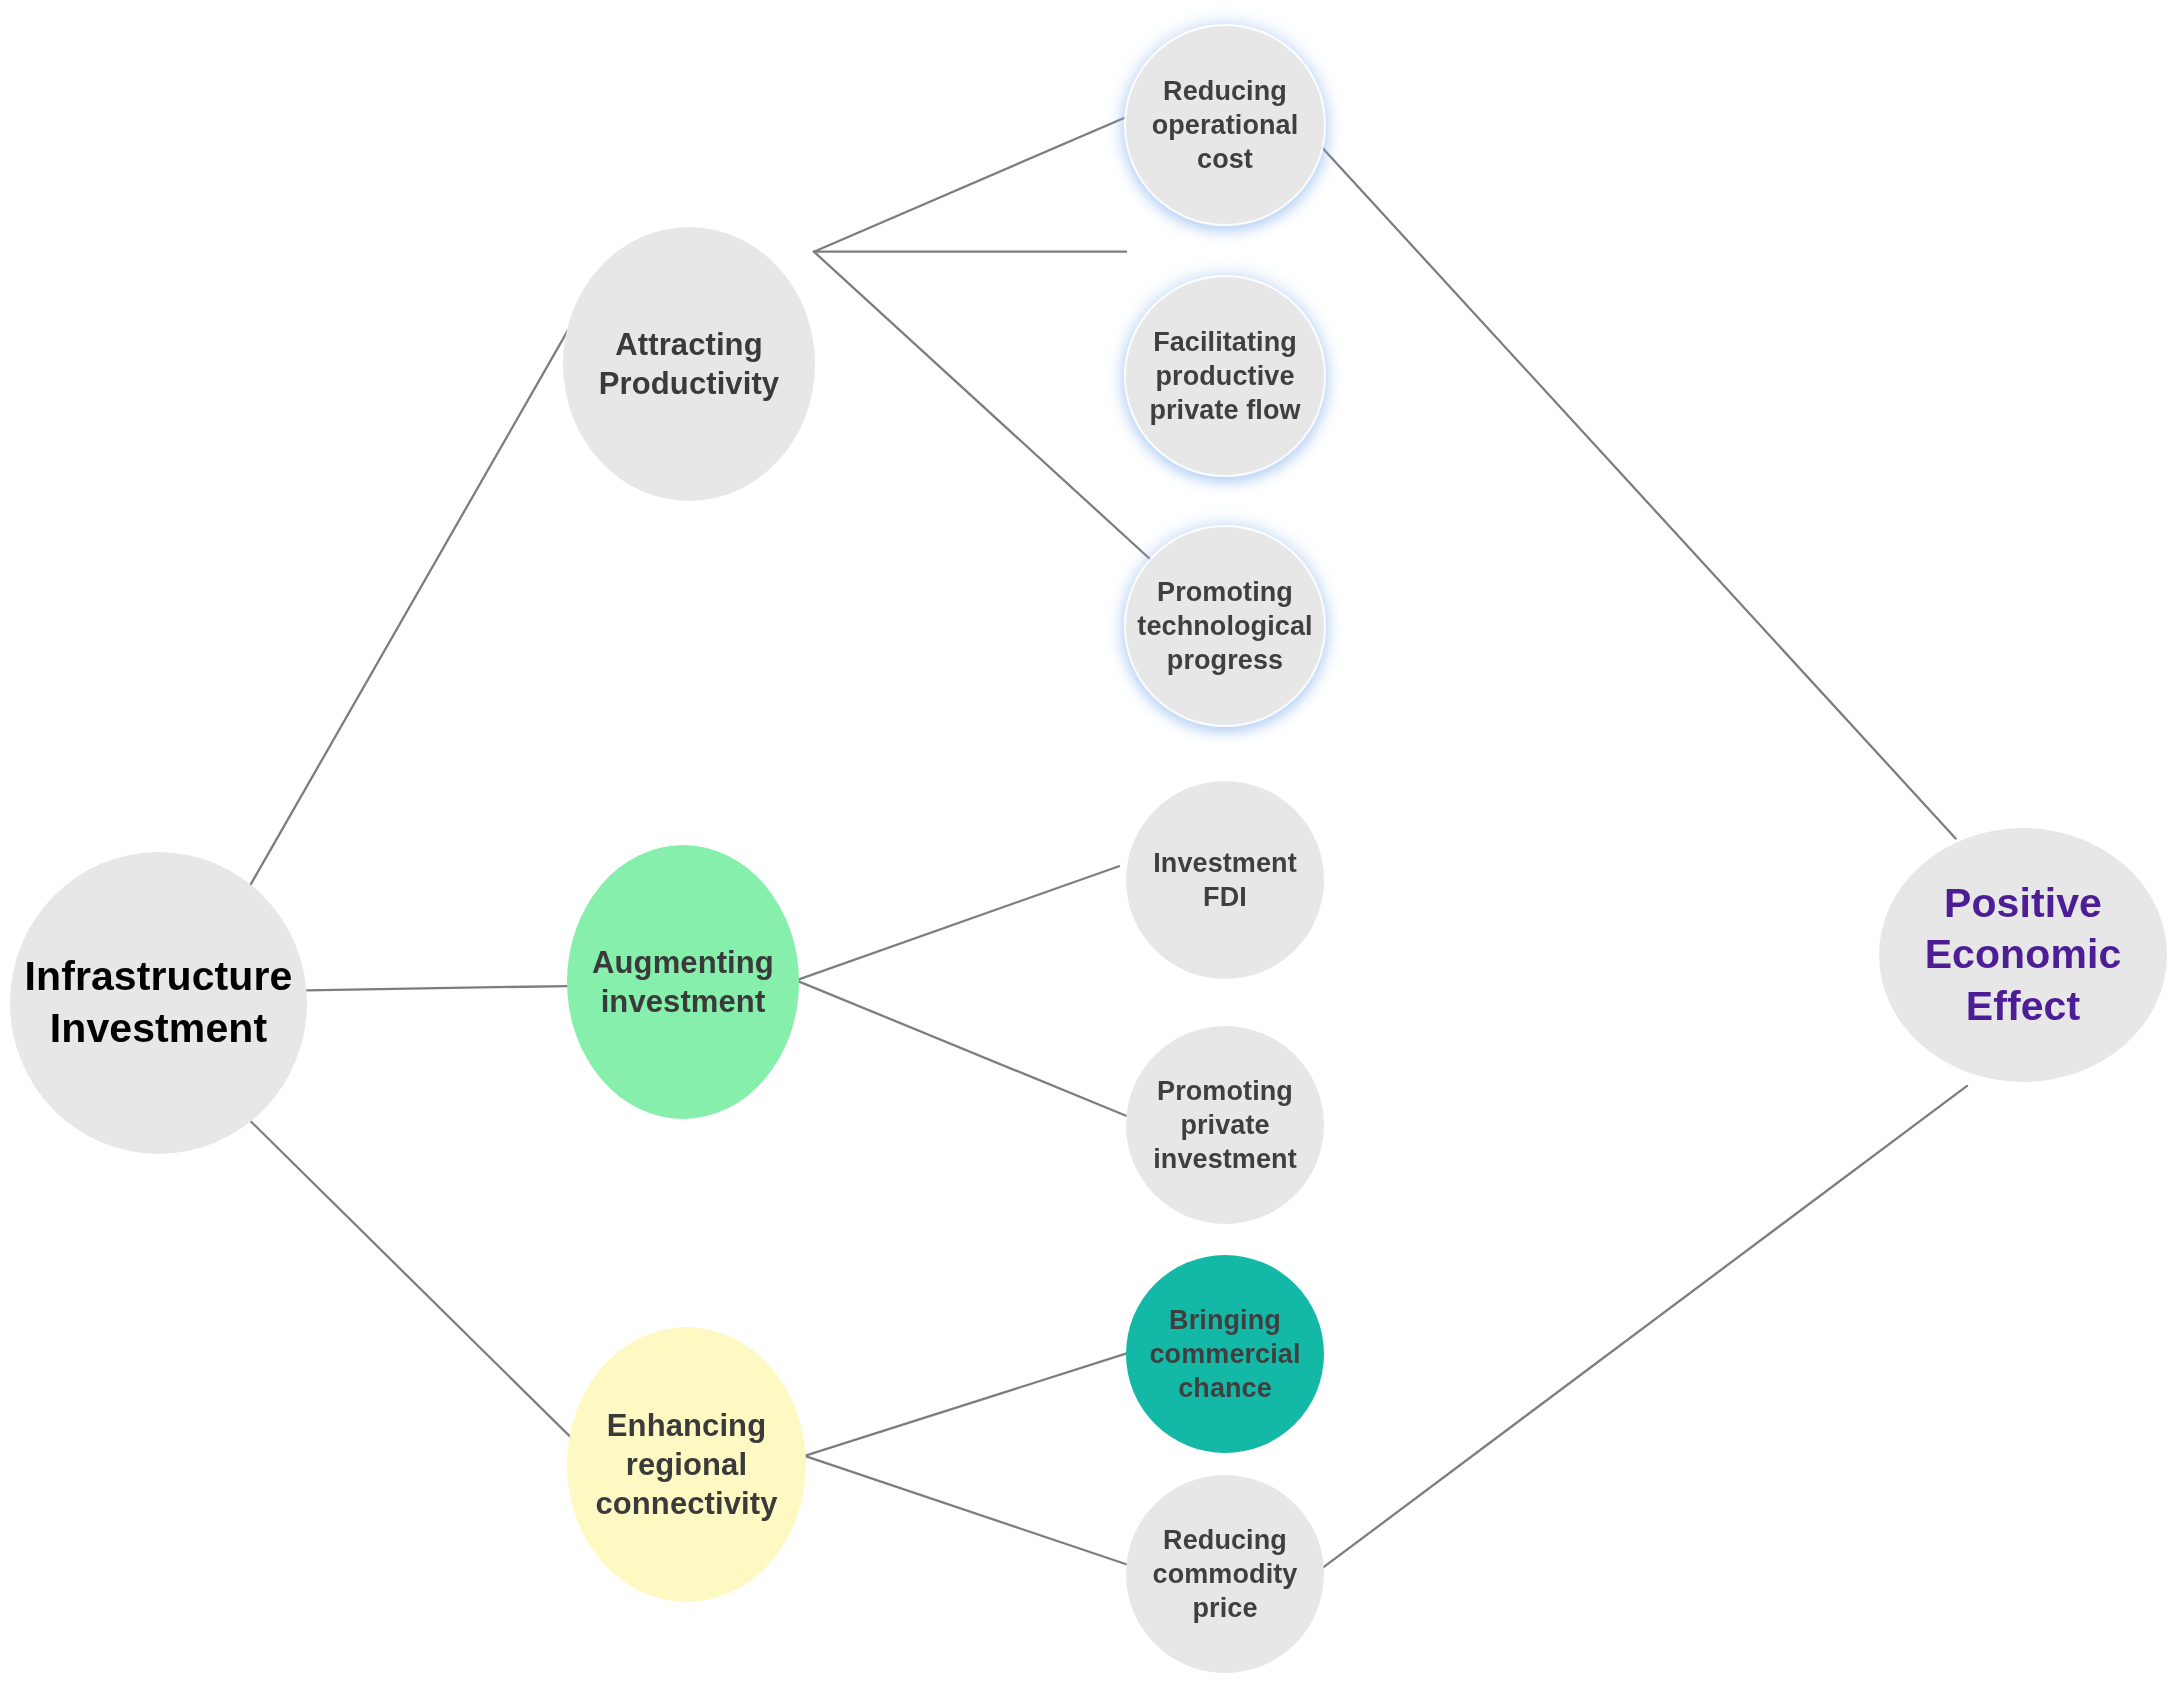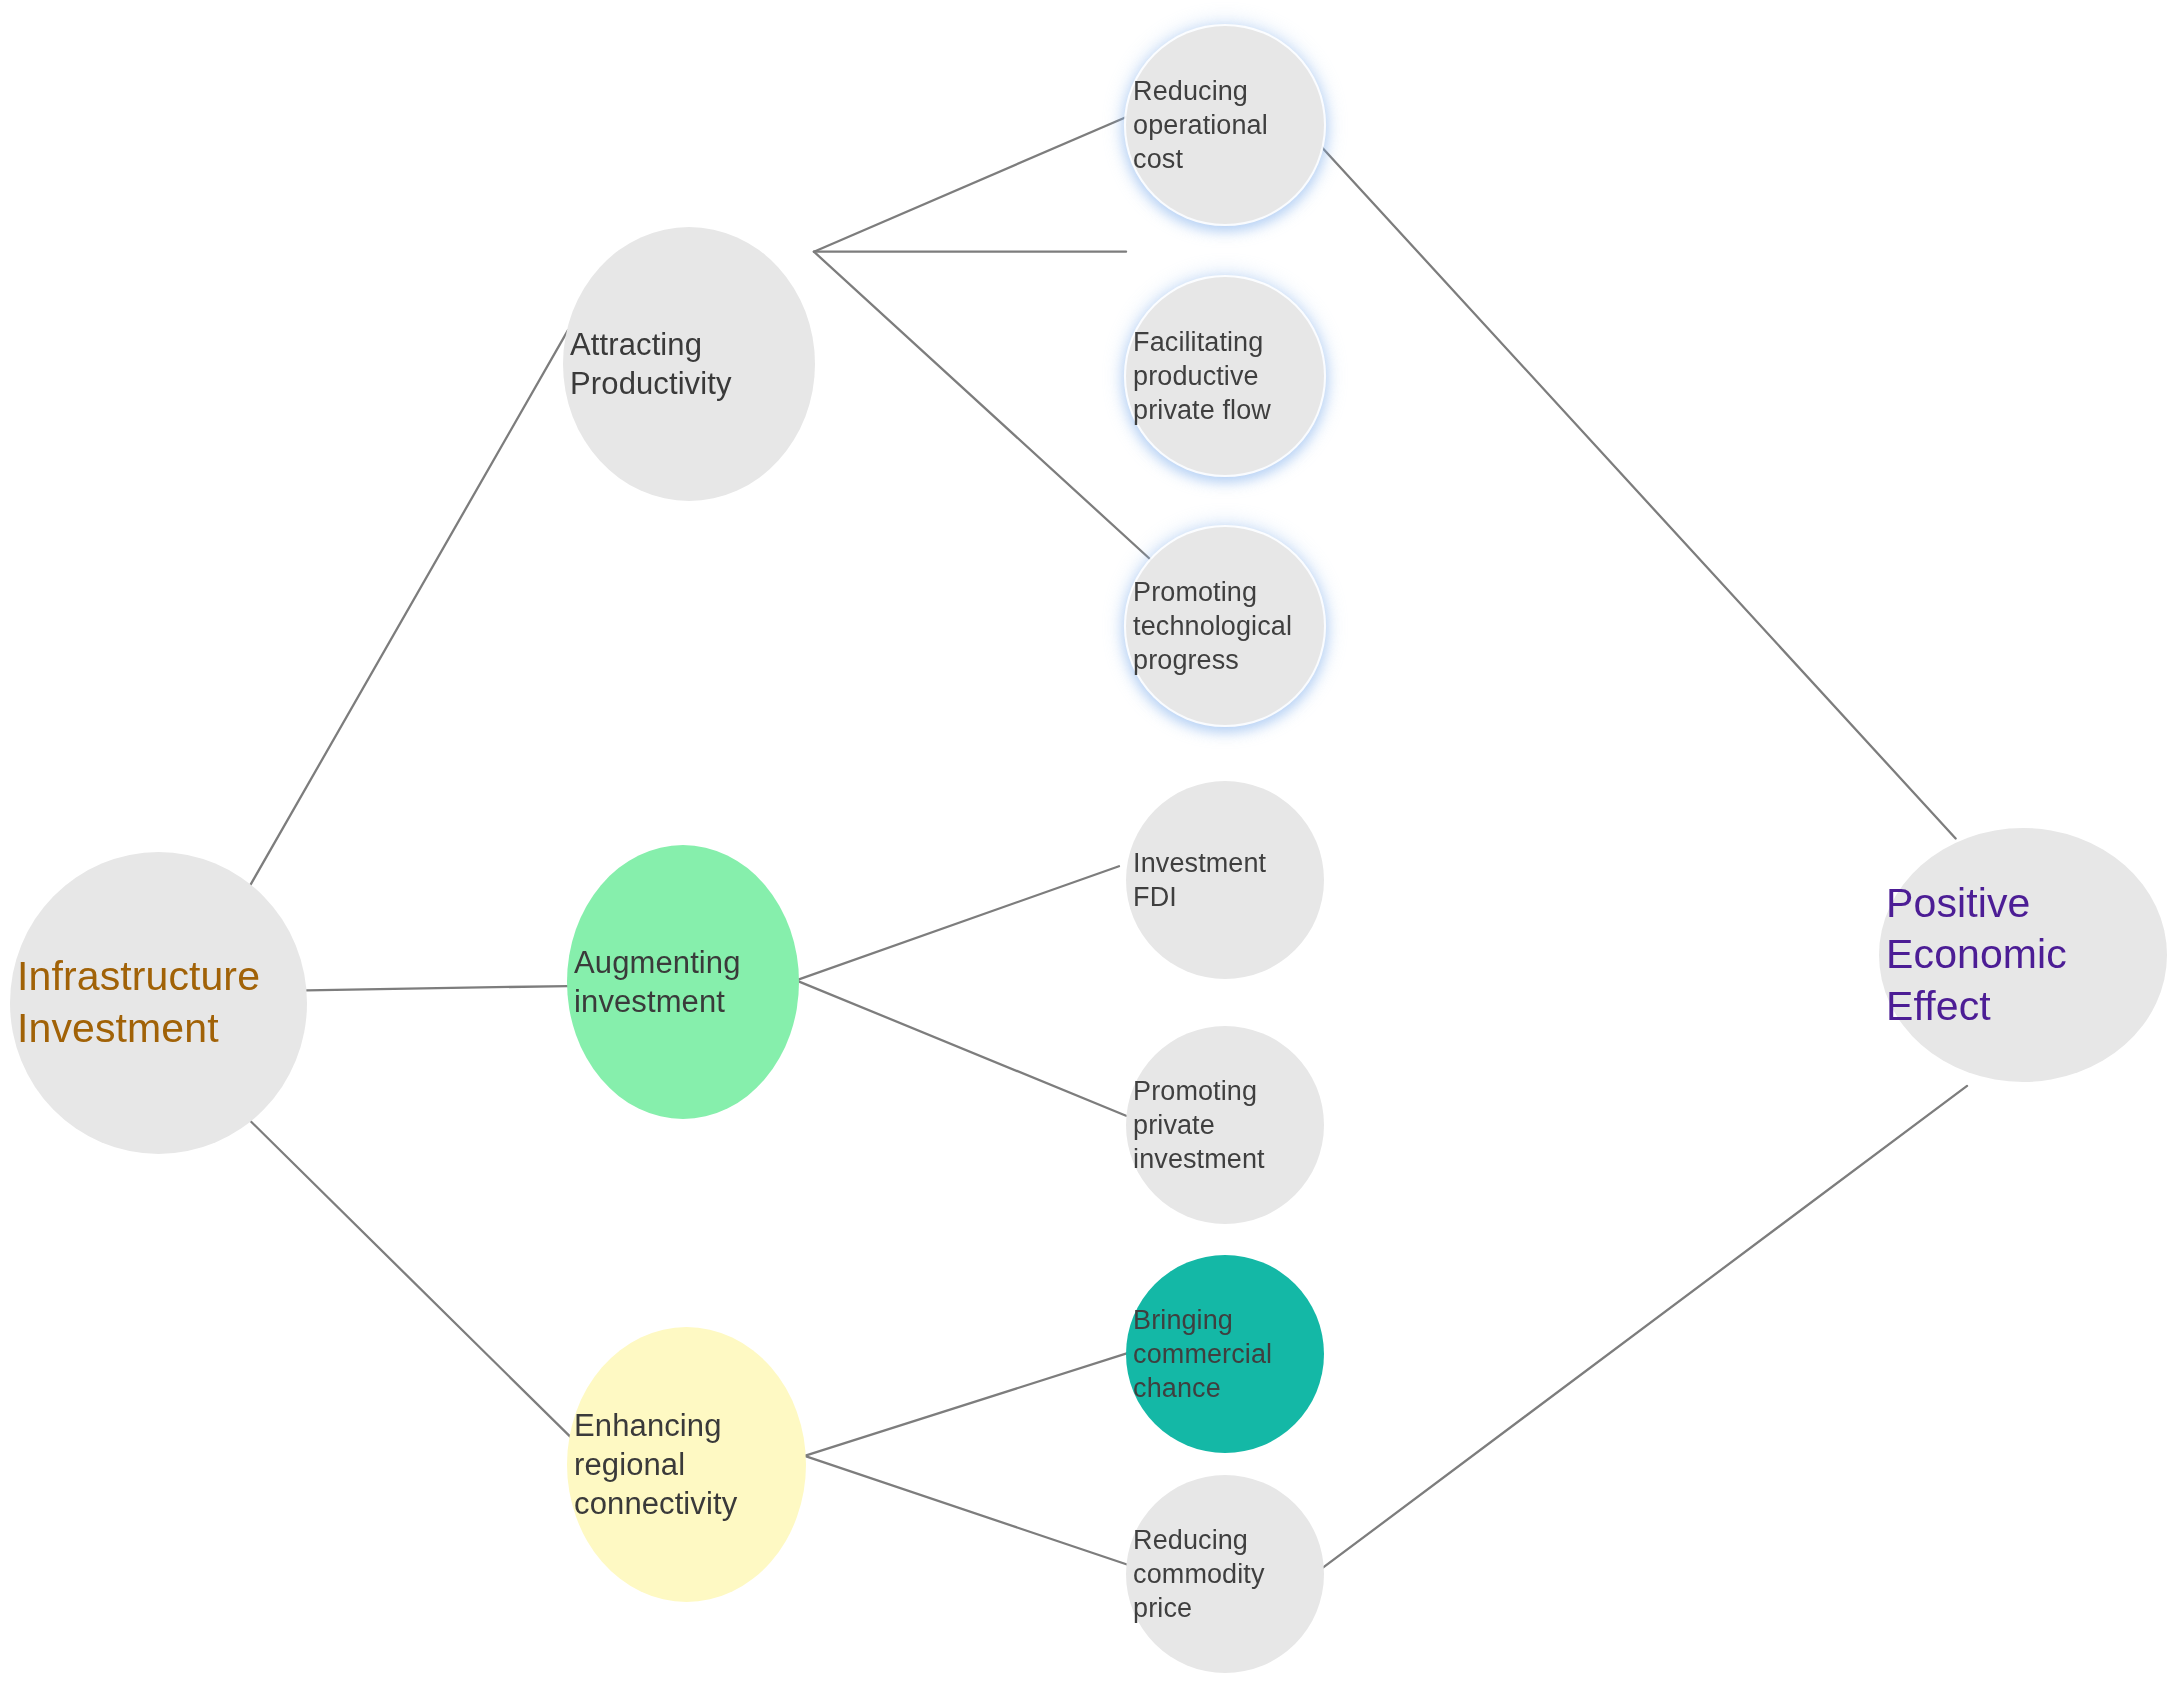--- a/index.html
+++ b/index.html
@@ -31,38 +31,39 @@
     stroke: #7d7d7d;
     stroke-width: 3.2;
     fill: none;
     stroke-linecap: round;
   }
   .node {
     position: absolute;
     display: flex;
     align-items: center;
     justify-content: center;
-    text-align: left;
+    text-align: center;
     box-sizing: border-box;
     border-radius: 50%;
     background: #e7e7e7;
     color: #3b3b3b;
     line-height: 1.26;
     letter-spacing: 0.1px;
     padding: 2.9px 7.1px;
+    font-weight: bold;
   }
   .node .node-label {
     display: block;
     width: 100%;
     white-space: pre-line;
   }
   
   .node.level-root {
     font-size: 41px;
-    color: #a16207;
+    color: #000000;
   }
   
   .node.level-branch {
     font-size: 31px;
     color: #3a3a3a;
   }
   
   .node.level-leaf {
     font-size: 27px;
     color: #3f3f3f;

